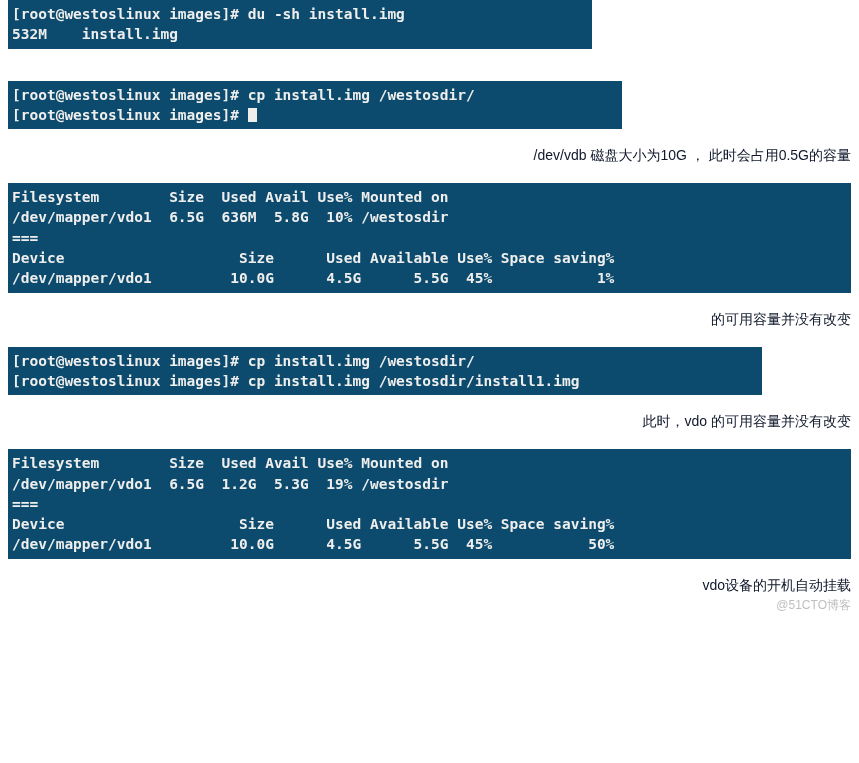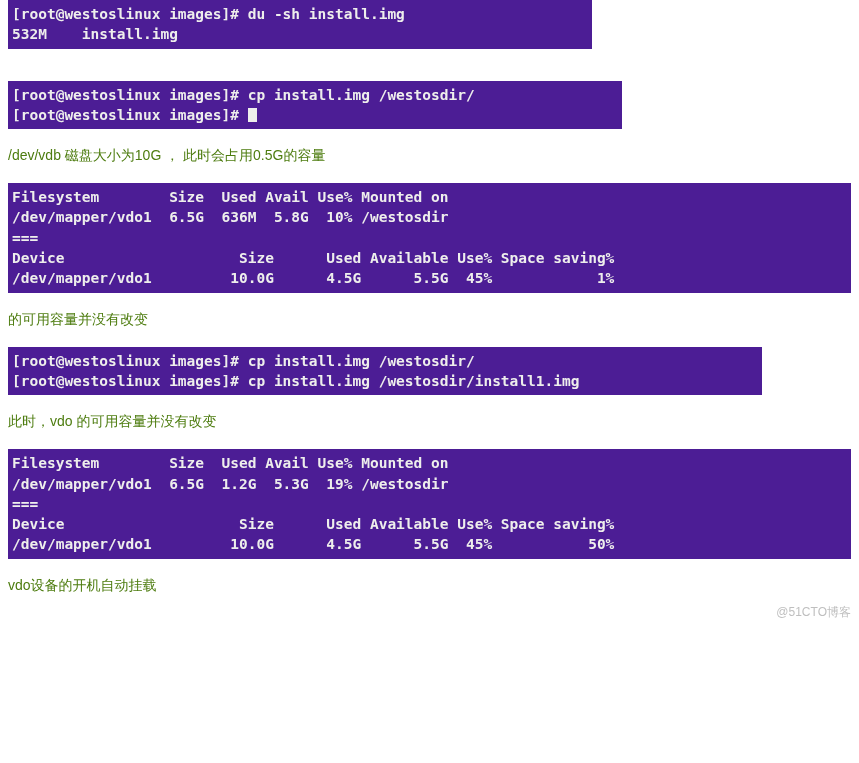--- a/index.html
+++ b/index.html
@@ -4,21 +4,21 @@
 <style>
   body {
     margin: 0;
     padding: 0 8px;
     font-family: -apple-system, "Helvetica Neue", Arial, "PingFang SC", "Microsoft YaHei", sans-serif;
     background: #fff;
     color: #333;
     width: 843px;
   }
   .term {
-    background: #4c1d95;
+    background: #0c4a6e;
     color: #eeeeec;
     font-family: "DejaVu Sans Mono", Menlo, Consolas, monospace;
     font-weight: bold;
     font-size: 14.5px;
     line-height: 1.4;
     white-space: pre;
     padding: 4px 0 4px 4px;
     margin: 0 0 14px 0;
     overflow: hidden;
   }
@@ -27,28 +27,29 @@
   .term.full  { width: 750px; }
   .term.w100  { width: 100%; box-sizing: border-box; }
   .term .cursor {
     display:inline-block;
     width:9px; height:14px;
     background:#eeeeec;
     vertical-align:-2px;
   }
   p.note {
     font-size: 14px;
-    color: #4d7c0f;
-    margin: 18px 0 18px 0;
+    color: #0f172a;
+    margin: 18px 0 18px 16px;
+    text-align: right;
   }
   .watermark {
     color:#bfbfbf;
     font-size:12px;
     text-align:right;
-    margin-top:9px;
+    margin-top:2px;
   }
 </style>
 </head>
 <body>
 
 <div class="term small">[root@westoslinux images]# du -sh install.img
 532M    install.img</div>
 
 <div style="height:18px"></div>
 

